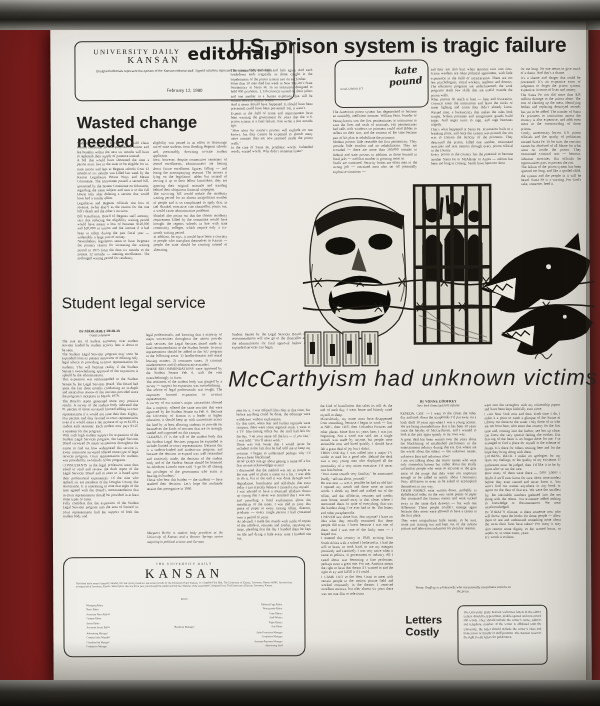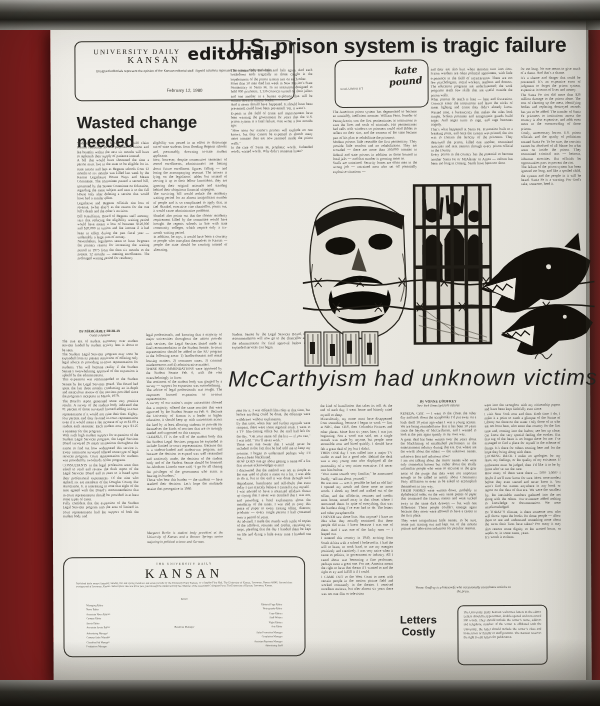--- a/index.html
+++ b/index.html
@@ -58,21 +58,21 @@
     font:3.2px "Liberation Serif",serif;letter-spacing:1px;color:#3a382f;}
   .staff-name{position:absolute;top:8px;left:0;width:100%;text-align:center;
     font:13px "Liberation Serif",serif;letter-spacing:4px;color:#26241e;}
   .staff-imprint{position:absolute;top:24px;left:12px;width:216px;
     font:2.5px/1.3 "Liberation Serif",serif;text-align:justify;color:#56544c;}
   .staff-center{position:absolute;left:0;width:100%;text-align:center;
     font:2.7px/1.4 "Liberation Serif",serif;color:#4a4840;}
   .staff-col{position:absolute;font:2.5px/1.75 "Liberation Serif",serif;color:#55534b;}
   .staff-col div{white-space:nowrap;}
   
-  .letters-head{position:absolute;left:340px;top:588px;width:50px;text-align:center;
+  .letters-head{position:absolute;left:352px;top:588px;width:50px;text-align:left;
     font:bold 11px/1.1 "Liberation Sans",sans-serif;color:#232220;}
   .letters-box{position:absolute;left:404px;top:580px;width:88px;height:58px;
     border:1.3px solid #35332c;border-radius:6px;background:rgba(255,255,255,.15);}
   .letters-text{position:absolute;left:5px;top:4px;width:78px;height:50px;
     font:3.2px/1.3 "Liberation Serif",serif;text-align:justify;color:#45433e;overflow:hidden;}
   .cartoon{position:absolute;left:251px;top:158px;width:292px;height:186px;}
 </style>
 </head>
 <body>
 
@@ -123,21 +123,21 @@
 Legislative and Regents officials cite loss of revenue, (what else?) as the reason for the one bill’s death and the other’s revision.
 Bill Krauffman, Board of Regents staff attorney, says that reducing the eligibility waiting period would have meant a loss of between $126,000 and $20,000 in tuition and fee income if it had been in effect during the past fiscal year — undeniably a large sum of money.
 Nevertheless, legislators seem to have forgotten the primary reason for increasing the waiting period in 1975 from the then six months to the present 12 months — meeting enrollments. The prolonged waiting period for residency</div>
     <div class="col" style="left:102px;top:114px;width:74px;height:152px;">eligibility was passed in an effort to discourage out-of-state students from flooding Regents schools and, presumably, drowning in-state student applicants.
 Now, however, despite consecutive semesters of record enrollments, administrators are fretting about future enrollment figures falling — and losing the accompanying revenue. The answer is lying on the legislators’ tables but instead of serving it up to their fellow lawmakers, they are ignoring their original rationale and standing behind their ubiquitous financial scapegoat.
 The surviving bill would reduce the residency waiting period for an almost insignificant number of people and is so complicated to apply that, as Del Shankel, executive vice chancellor, points out, it would cause administrative problems.
 Shankel also points out that the shorter residency requirement killed by the committee would have brought the regents schools in line with state community colleges, which require only a six-month waiting period.
 In addition, he says, it would have been a courtesy to people who transplant themselves to Kansas — people the state should be courting instead of alienating.</div>
 
     <div class="h-sans" style="left:10px;top:268px;width:210px;font-size:15.5px;line-height:1.08;">
-      <br>
+      <span>Student legal service</span><br>
     </div>
     <div class="byline" style="left:10px;top:302px;width:76px;">
       <div>By MARGARET BERLIN</div>
       <div class="sub">Guest columnist</div>
     </div>
     <div class="col" style="left:10px;top:312px;width:76px;height:218px;">The true test of student autonomy over student services funded by student activity fees is about to be seen.
 The Student Legal Services program may soon be expanded from its present restriction of offering only legal advice to providing in-court representation for students. This will become reality if the Student Senate’s overwhelming approval of the expansion is upheld by the administration.
 This expansion was recommended to the Student Senate by the Legal Services Board. The Board had spent the last three months conducting an in-depth and meticulous review of the services provided since the program’s inception in March, 1979.
 The Board’s report generated some very positive results. A survey of the student body indicated that 81 percent of those surveyed favored adding in-court representation if it would not raise their fees. Eighty-four percent said they favored in-court representation even if it would mean a fee increase of up to $1.00 a student each semester. Each student now pays $1.25 a semester for the program.
 With such high student support for expansion of the Student Legal Services program, the Legal Services Board surveyed 26 major institutions throughout the nation to find out how widespread this service is. Every institution surveyed offered some type of legal services program. Court representation for students was provided by two-thirds of the programs.

